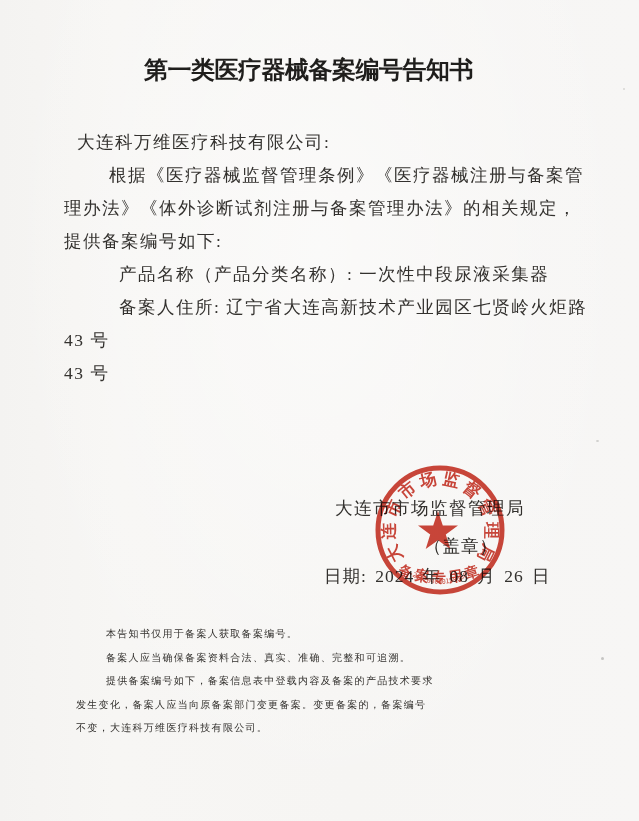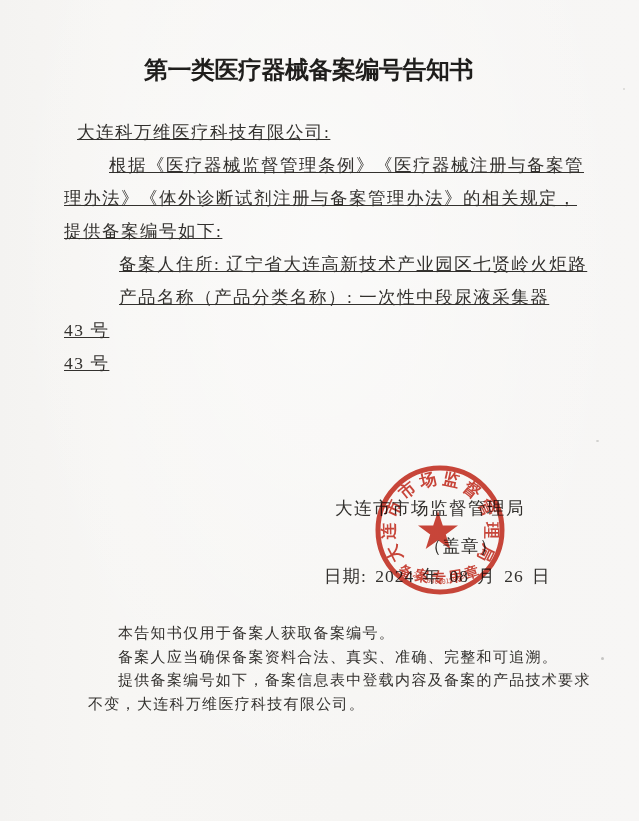--- a/index.html
+++ b/index.html
@@ -19,45 +19,44 @@
     text-align:center;
     font-family:"Liberation Sans", sans-serif;
     font-weight:bold;
     font-size:24px;
     letter-spacing:-0.5px;
     color:#1f1e1c;
     transform:translateX(-11px);
     white-space:nowrap;
   }
   .body-block{
-    position:absolute;left:64px;top:116px;width:520px;
+    position:absolute;left:64px;top:126px;width:520px;
     font-size:17.5px;line-height:33px;letter-spacing:1.5px;
     white-space:nowrap;
-    text-decoration:underline;
   }
   .bline{height:33px;}
   .gap-before{margin-top:4px;}
   .pl-company{padding-left:13px;}
   .pl-para{padding-left:34px;text-align:right;}
   .pl-detail{padding-left:55px;}
   .sig-org{
     position:absolute;left:335px;top:496px;
     font-size:17.5px;letter-spacing:1.5px;white-space:nowrap;
   }
   .sig-stamp{
     position:absolute;left:424px;top:534px;
     font-size:17.5px;letter-spacing:1px;white-space:nowrap;
   }
   .sig-date{
     position:absolute;left:324px;top:564px;
     font-size:17.5px;letter-spacing:1px;word-spacing:3px;white-space:nowrap;
   }
   .footer-block{
-    position:absolute;left:88px;top:622px;width:505px;
-    font-size:15px;line-height:23.5px;letter-spacing:1.3px;
+    position:absolute;left:76px;top:622px;width:505px;
+    font-size:10px;line-height:23.5px;letter-spacing:1.3px;
     white-space:nowrap;
   }
   .fline{height:23.5px;}
   .pl-findent{padding-left:30px;}
   .seal{
     position:absolute;left:371px;top:461px;width:138px;height:138px;
     mix-blend-mode:multiply;
     opacity:.92;
     filter:blur(.2px);
   }
@@ -73,22 +72,22 @@
 
 <div class="page">
 
   <div class="title">第一类医疗器械备案编号告知书</div>
 
   <div class="body-block">
     <div class="bline pl-company">大连科万维医疗科技有限公司:</div>
     <div class="bline pl-para">根据《医疗器械监督管理条例》《医疗器械注册与备案管</div>
     <div class="bline">理办法》《体外诊断试剂注册与备案管理办法》的相关规定，</div>
     <div class="bline">提供备案编号如下:</div>
+    <div class="bline pl-detail">产品名称（产品分类名称）: 一次性中段尿液采集器</div>
     <div class="bline pl-detail">备案人住所: 辽宁省大连高新技术产业园区七贤岭火炬路</div>
-    <div class="bline pl-detail">产品名称（产品分类名称）: 一次性中段尿液采集器</div>
     <div class="bline">43 号</div>
     <div class="bline">43 号</div>
   </div>
 
   <div class="sig-org">大连市市场监督管理局</div>
   <div class="sig-stamp">（盖章）</div>
   <div class="sig-date">日期: 2024 年 08 月 26 日</div>
 
   <svg class="seal" viewBox="0 0 138 138" xmlns="http://www.w3.org/2000/svg">
     <defs>
@@ -106,20 +105,21 @@
     </text>
     <text fill="#c9372a" font-family="DejaVu Sans Mono, monospace" font-size="6.5" text-anchor="middle">
       <textPath href="#sealArcSerial" startOffset="50%">210204000158858</textPath>
     </text>
   </svg>
 
   <div class="footer-block">
     <div class="fline pl-findent">本告知书仅用于备案人获取备案编号。</div>
     <div class="fline pl-findent">备案人应当确保备案资料合法、真实、准确、完整和可追溯。</div>
     <div class="fline pl-findent">提供备案编号如下，备案信息表中登载内容及备案的产品技术要求</div>
+    <div class="fline">发生变化，备案人应当向原备案部门变更备案。变更备案的，备案编号</div>
     <div class="fline">不变，大连科万维医疗科技有限公司。</div>
   </div>
 
   <div class="artifact a1"></div>
   <div class="artifact a2"></div>
   <div class="artifact a3"></div>
 
 </div>
 
 </body></html>

